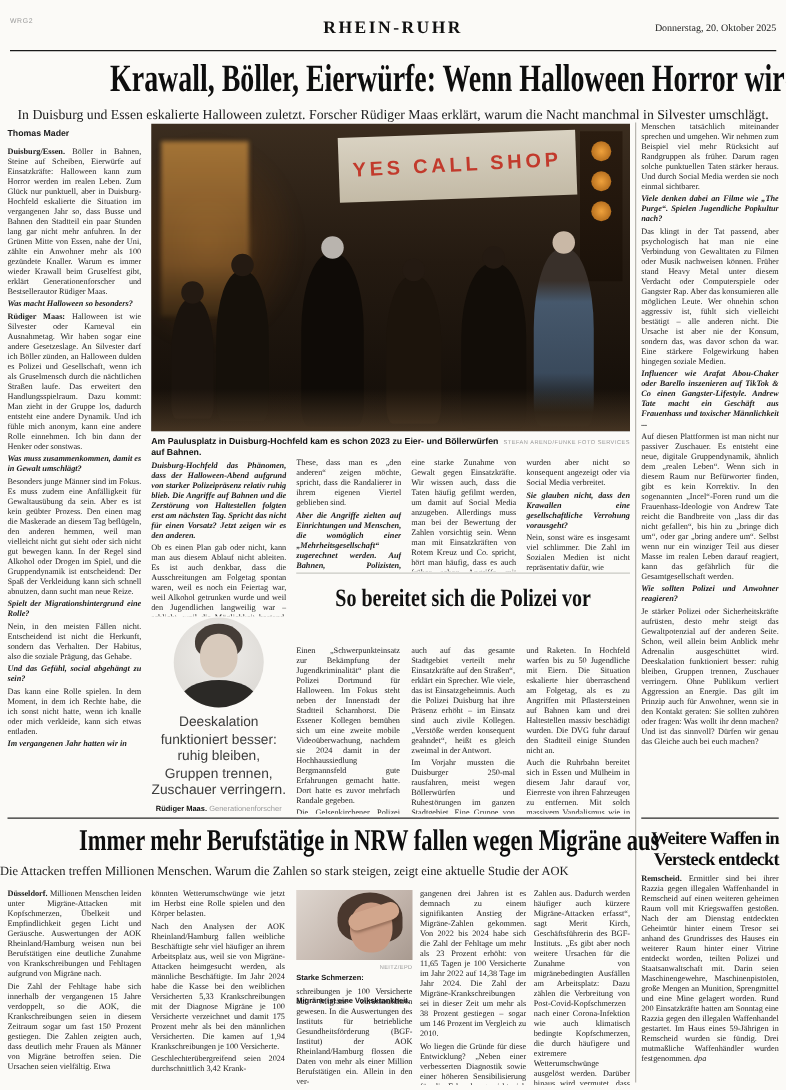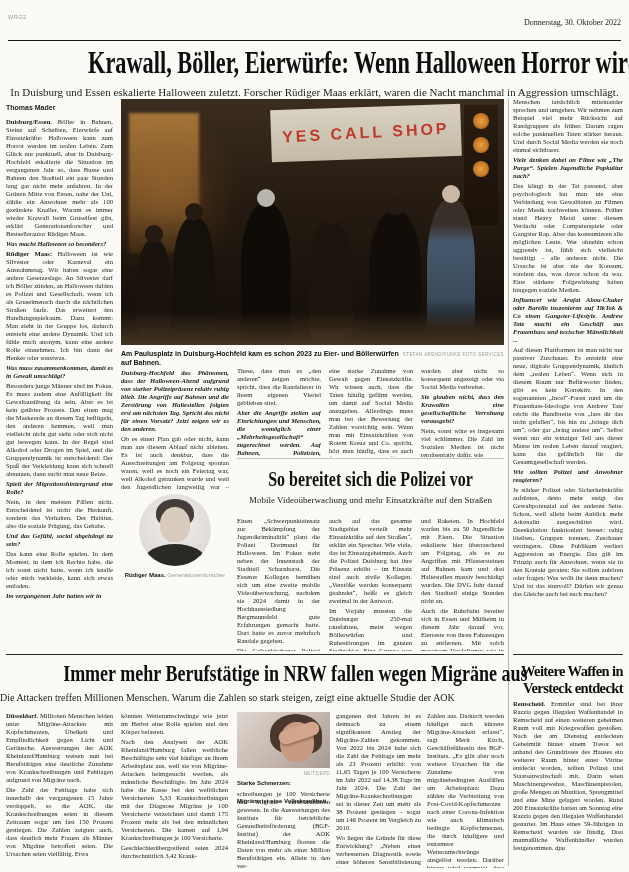--- a/index.html
+++ b/index.html
@@ -133,27 +133,28 @@
     font:6.6px/8px "Liberation Serif",serif; text-align:justify; }
   .wp-body p.para { margin:0; }
 </style>
 </head>
 <body>
 
 <div class="page">
 
   <header class="masthead">
     <span class="page-code">WRG2</span>
-    <span class="issue-date">Donnerstag, 30. Oktober 2022</span>
+    <div class="section-title">RHEIN-RUHR</div>
+    <span class="issue-date">Donnerstag, 20. Oktober 2025</span>
   </header>
   <div class="masthead-rule"></div>
 
   <section>
     <h1 class="iv-headline">Krawall, Böller, Eierwürfe: Wenn Halloween Horror wird</h1>
-    <p class="iv-deck">In Duisburg und Essen eskalierte Halloween zuletzt. Forscher Rüdiger Maas erklärt, waren die Nacht manchmal in Aggression umschlägt.</p>
+    <p class="iv-deck">In Duisburg und Essen eskalierte Halloween zuletzt. Forscher Rüdiger Maas erklärt, warum die Nacht manchmal in Silvester umschlägt.</p>
     <div class="byline">Thomas Mader</div>
 
     <div class="col c1">
         <p class="para"><b class="lead">Duisburg/Essen. </b>Böller in Bahnen, Steine auf Scheiben, Eierwürfe auf Einsatzkräfte: Halloween kann zum Horror werden im realen Leben. Zum Glück nur punktuell, aber in Duisburg-Hochfeld eskalierte die Situation im vergangenen Jahr so, dass Busse und Bahnen den Stadtteil ein paar Stunden lang gar nicht mehr anfuhren. In der Grünen Mitte von Essen, nahe der Uni, zählte ein Anwohner mehr als 100 gezündete Knaller. Warum es immer wieder Krawall beim Gruselfest gibt, erklärt Generationenforscher und Bestsellerautor Rüdiger Maas.</p>
         <p class="para q">Was macht Halloween so besonders?</p>
         <p class="para"><b class="lead">Rüdiger Maas: </b>Halloween ist wie Silvester oder Karneval ein Ausnahmetag. Wir haben sogar eine andere Gesetzeslage. An Silvester darf ich Böller zünden, an Halloween dulden es Polizei und Gesellschaft, wenn ich als Gruselmensch durch die nächtlichen Straßen laufe. Das erweitert den Handlungsspielraum. Dazu kommt: Man zieht in der Gruppe los, dadurch entsteht eine andere Dynamik. Und ich fühle mich anonym, kann eine andere Rolle einnehmen. Ich bin dann der Henker oder sonstwas.</p>
         <p class="para q">Was muss zusammenkommen, damit es in Gewalt umschlägt?</p>
         <p class="para">Besonders junge Männer sind im Fokus. Es muss zudem eine Anfälligkeit für Gewaltausübung da sein. Aber es ist kein geübter Prozess. Den einen mag die Maskerade an diesem Tag beflügeln, den anderen hemmen, weil man vielleicht nicht gut sieht oder sich nicht gut bewegen kann. In der Regel sind Alkohol oder Drogen im Spiel, und die Gruppendynamik ist entscheidend: Der Spaß der Verkleidung kann sich schnell abnutzen, dann sucht man neue Reize.</p>
         <p class="para q">Spielt der Migrationshintergrund eine Rolle?</p>
         <p class="para">Nein, in den meisten Fällen nicht. Entscheidend ist nicht die Herkunft, sondern das Verhalten. Der Habitus, also die soziale Prägung, das Gehabe.</p>
@@ -202,20 +203,21 @@
         <p class="para q">Duisburg-Hochfeld das Phänomen, dass der Halloween-Abend aufgrund von starker Polizeipräsenz relativ ruhig blieb. Die Angriffe auf Bahnen und die Zerstörung von Haltestellen folgten erst am nächsten Tag. Spricht das nicht für einen Vorsatz? Jetzt zeigen wir es den anderen.</p>
         <p class="para">Ob es einen Plan gab oder nicht, kann man aus diesem Ablauf nicht ableiten. Es ist auch denkbar, dass die Ausschreitungen am Folgetag spontan waren, weil es noch ein Feiertag war, weil Alkohol getrunken wurde und weil den Jugendlichen langweilig war – schlicht, weil die Möglichkeit bestand. Gegen die</p>
       </div>
 
     <div class="pq-block">
       <div class="portrait">
         <span class="p-hair"></span>
         <span class="p-face"></span>
         <span class="p-body"></span>
       </div>
+      <p class="pullquote">Deeskalation funktioniert besser: ruhig bleiben, Gruppen trennen, Zuschauer verringern.</p>
       <p class="pq-attr">
         <b>Rüdiger Maas.</b>
         <span>Generationenforscher</span>
       </p>
     </div>
 
     <div class="col c3">
         <p class="para">These, dass man es „den anderen“ zeigen möchte, spricht, dass die Randalierer in ihrem eigenen Viertel geblieben sind.</p>
         <p class="para q">Aber die Angriffe zielten auf Einrichtungen und Menschen, die womöglich einer „Mehrheitsgesellschaft“ zugerechnet werden. Auf Bahnen, Polizisten, Feuerwehrleute ...</p>
       </div>
@@ -233,21 +235,20 @@
         <p class="para">Das klingt in der Tat passend, aber psychologisch hat man nie eine Verbindung von Gewalttaten zu Filmen oder Musik nachweisen können. Früher stand Heavy Metal unter diesem Verdacht oder Computerspiele oder Gangster Rap. Aber das konsumieren alle möglichen Leute. Wer ohnehin schon aggressiv ist, fühlt sich vielleicht bestätigt – alle anderen nicht. Die Ursache ist aber nie der Konsum, sondern das, was davor schon da war. Eine stärkere Folgewirkung haben hingegen soziale Medien.</p>
         <p class="para q">Influencer wie Arafat Abou-Chaker oder Barello inszenieren auf TikTok &amp; Co einen Gangster-Lifestyle. Andrew Tate macht ein Geschäft aus Frauenhass und toxischer Männlichkeit ...</p>
         <p class="para">Auf diesen Plattformen ist man nicht nur passiver Zuschauer. Es entsteht eine neue, digitale Gruppendynamik, ähnlich dem „realen Leben“. Wenn sich in diesem Raum nur Befürworter finden, gibt es kein Korrektiv. In den sogenannten „Incel“-Foren rund um die Frauenhass-Ideologie von Andrew Tate reicht die Bandbreite von „lass dir das nicht gefallen“, bis hin zu „bringe dich um“, oder gar „bring andere um“. Selbst wenn nur ein winziger Teil aus dieser Masse im realen Leben darauf reagiert, kann das gefährlich für die Gesamtgesellschaft werden.</p>
         <p class="para q">Wie sollten Polizei und Anwohner reagieren?</p>
         <p class="para">Je stärker Polizei oder Sicherheitskräfte aufrüsten, desto mehr steigt das Gewaltpotenzial auf der anderen Seite. Schon, weil allein beim Anblick mehr Adrenalin ausgeschüttet wird. Deeskalation funktioniert besser: ruhig bleiben, Gruppen trennen, Zuschauer verringern. Ohne Publikum verliert Aggression an Energie. Das gilt im Prinzip auch für Anwohner, wenn sie in den Kontakt geraten: Sie sollten zuhören oder fragen: Was wollt ihr denn machen? Und ist das sinnvoll? Dürfen wir genau das Gleiche auch bei euch machen?</p>
       </div>
   </section>
 
   <section class="police-box">
     <h2 class="pb-headline">So bereitet sich die Polizei vor</h2>
-    <p class="pb-deck">Mobile Videoüberwachung und mehr Einsatzkräfte auf den Straßen</p>
     <div class="pb-col pb1">
         <p class="para">Einen „Schwerpunkteinsatz zur Bekämpfung der Jugendkriminalität“ plant die Polizei Dortmund für Halloween. Im Fokus steht neben der Innenstadt der Stadtteil Scharnhorst. Die Essener Kollegen bemühen sich um eine zweite mobile Videoüberwachung, nachdem sie 2024 damit in der Hochhaussiedlung Bergmannsfeld gute Erfahrungen gemacht hatte. Dort hatte es zuvor mehrfach Randale gegeben.</p>
         <p class="para">Die Gelsenkirchener Polizei „hofft auf einen friedlichen Halloween-Abend. Wir haben aber</p>
       </div>
     <div class="pb-col pb2">
         <p class="para">auch auf das gesamte Stadtgebiet verteilt mehr Einsatzkräfte auf den Straßen“, erklärt ein Sprecher. Wie viele, das ist Einsatzgeheimnis. Auch die Polizei Duisburg hat ihre Präsenz erhöht – im Einsatz sind auch zivile Kollegen. „Verstöße werden konsequent geahndet“, heißt es gleich zweimal in der Antwort.</p>
         <p class="para">Im Vorjahr mussten die Duisburger 250-mal rausfahren, meist wegen Böllerwürfen und Ruhestörungen im ganzen Stadtgebiet. Eine Gruppe von hundert Personen zündete in Marxloh Böller</p>
       </div>
     <div class="pb-col pb3">
         <p class="para">und Raketen. In Hochfeld warfen bis zu 50 Jugendliche mit Eiern. Die Situation eskalierte hier überraschend am Folgetag, als es zu Angriffen mit Pflastersteinen auf Bahnen kam und drei Haltestellen massiv beschädigt wurden. Die DVG fuhr darauf den Stadtteil einige Stunden nicht an.</p>

